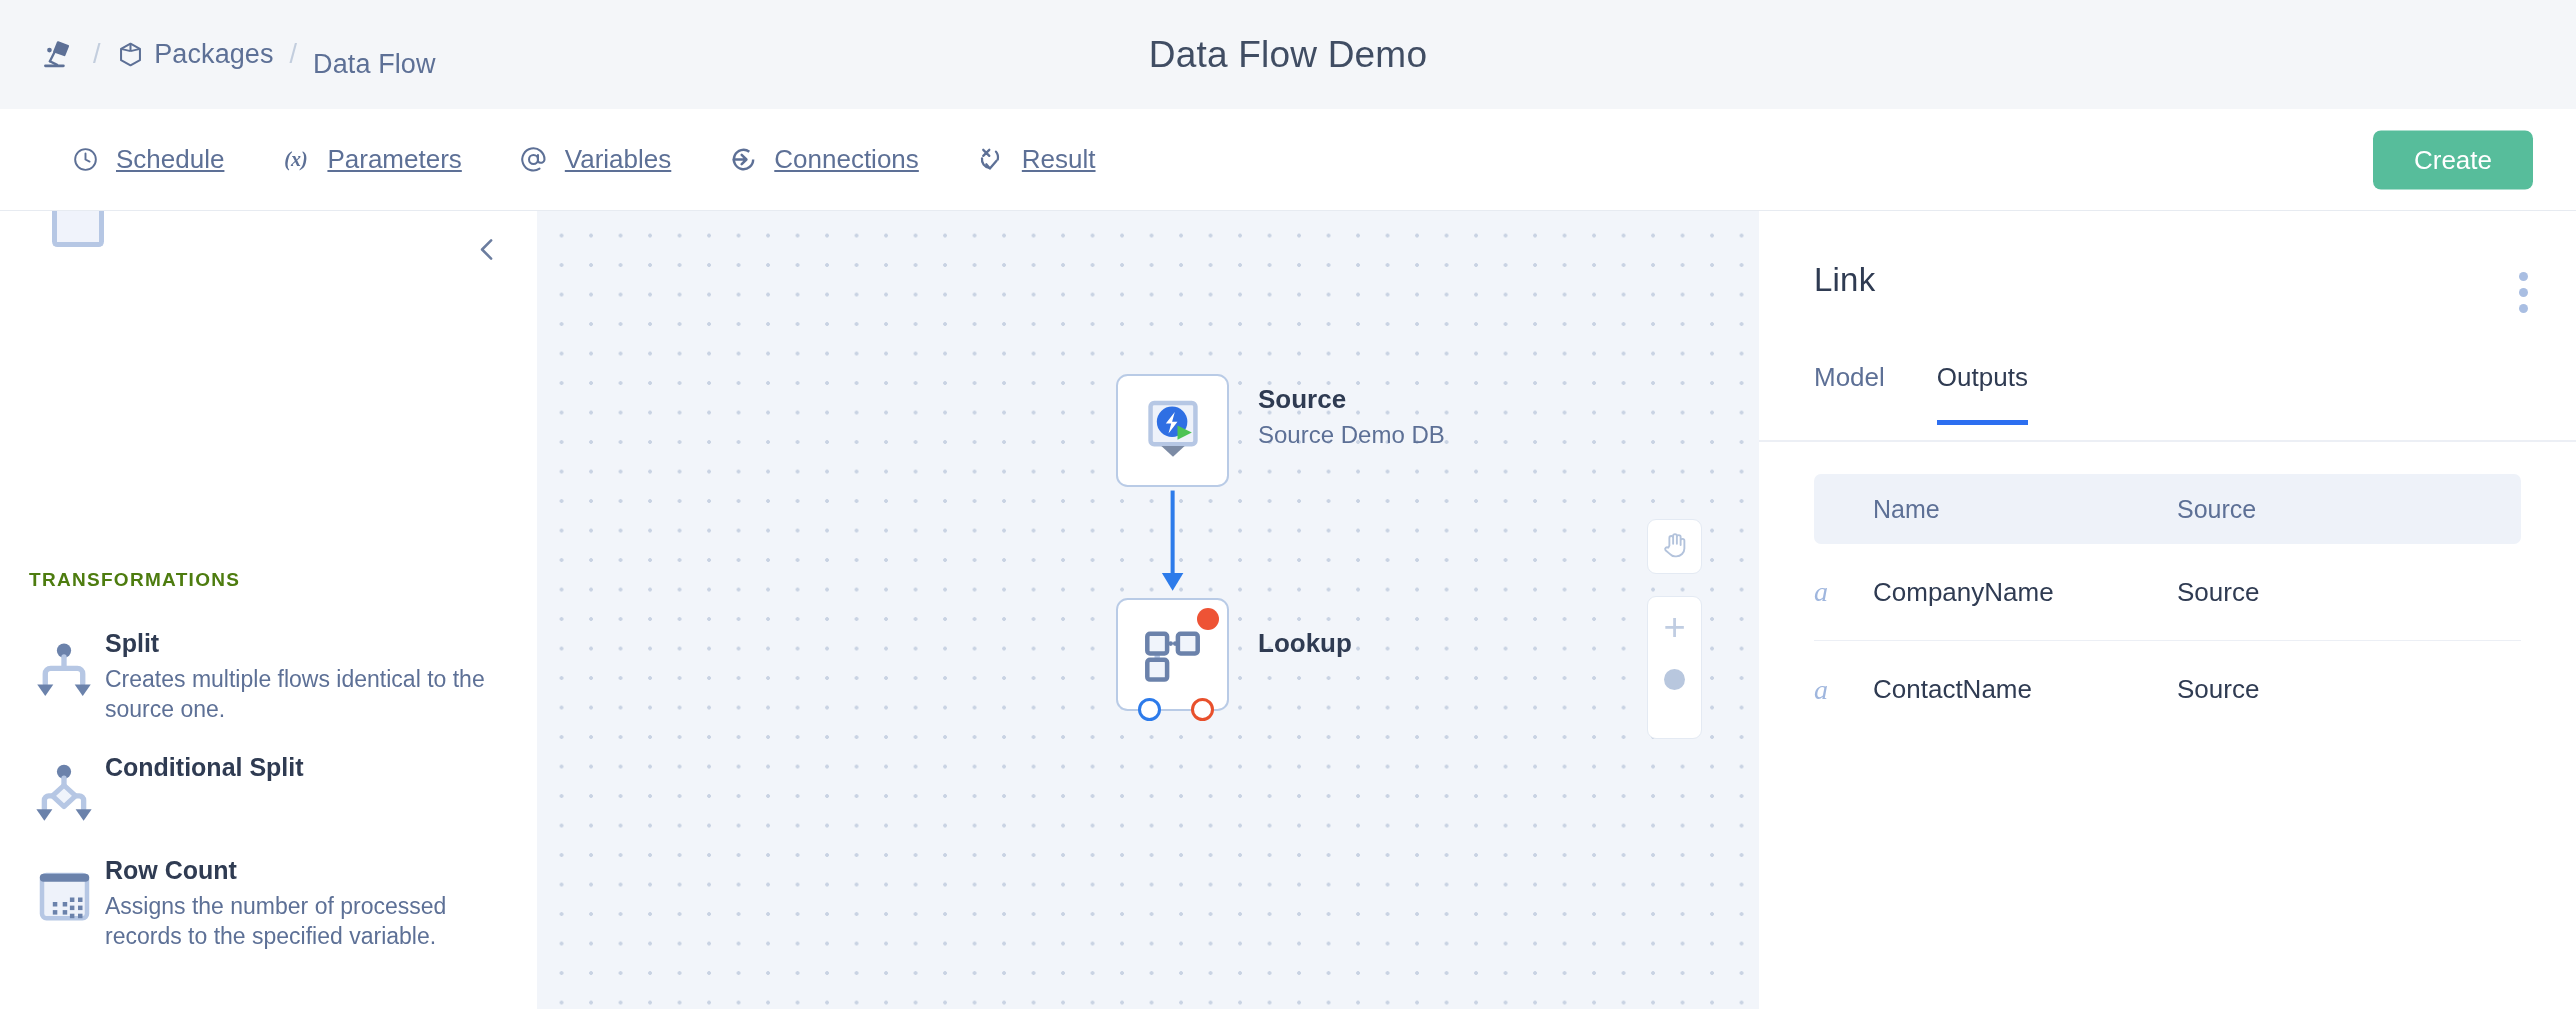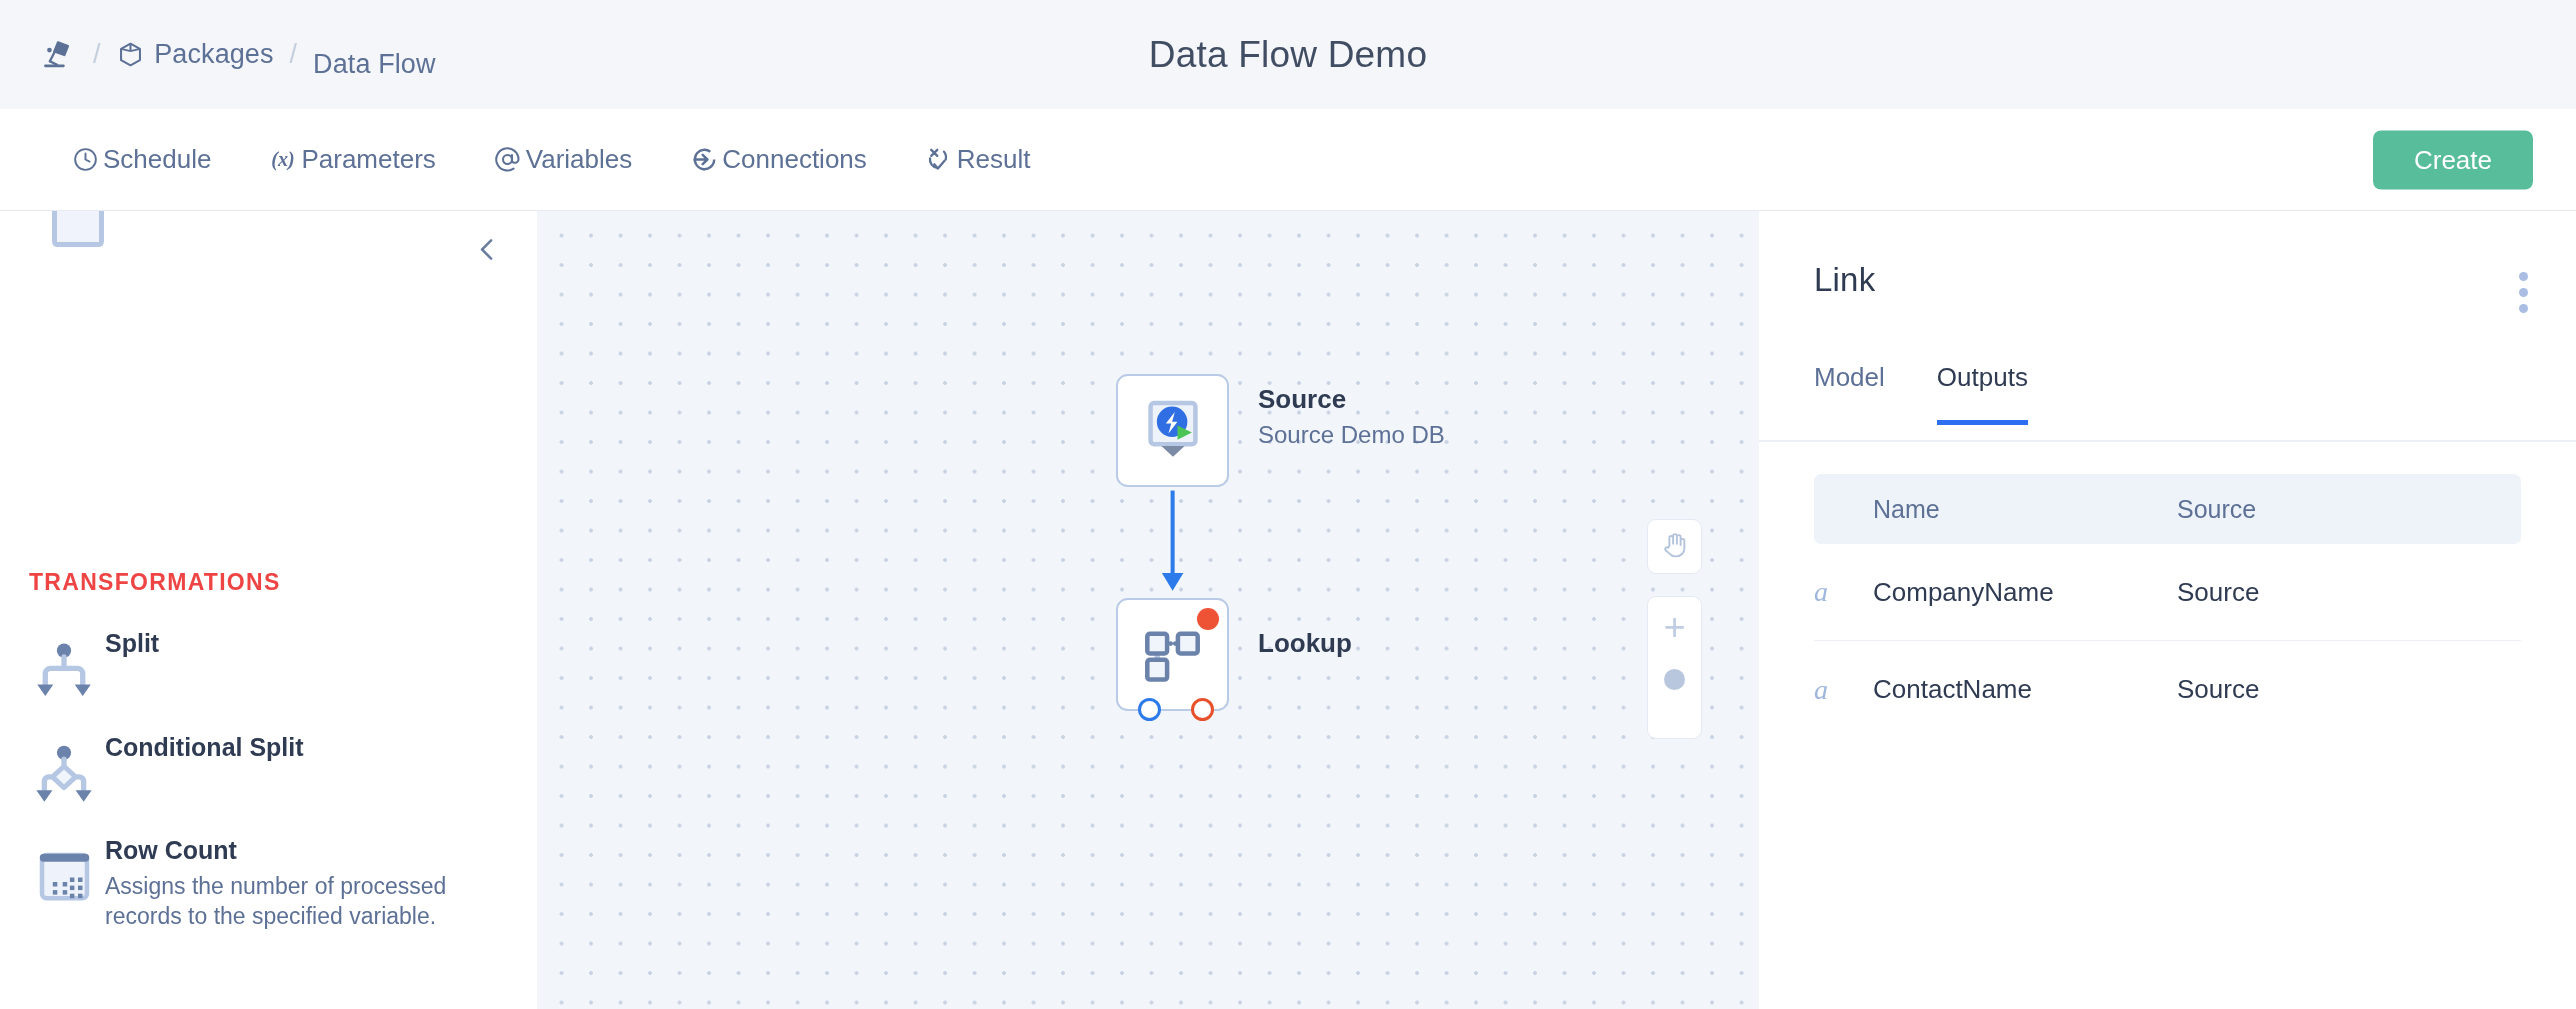--- a/index.html
+++ b/index.html
@@ -50,25 +50,26 @@
   .actionbar {
     height: 102px; flex: 0 0 102px;
     background: #ffffff;
     border-bottom: 1.8px solid #e7ebf1;
     display: flex; align-items: center;
     padding: 0 43px 0 70px;
     position: relative;
   }
   .menu-items { display: flex; align-items: center; gap: 0; }
   .menu-item {
-    display: flex; gap: 3px;
+    display: flex; gap: 16px;
     color: #5d7096; font-size: 26px;
     padding: 9px 27px 9px 0;
     margin-right: 30px;
     cursor: pointer;
+    text-decoration: underline;
   }
   .menu-item .mi-ico { display: flex; align-items: center; justify-content: center; width: 30px; height: 30px; }
   .create-btn {
     position: absolute; right: 43px; top: 50%; transform: translateY(-50%);
     background: #57bd9b; color: #ffffff;
     border: none; border-radius: 8px;
     font-size: 26px; font-family: inherit;
     padding: 0 41px; height: 59px;
     cursor: pointer;
   }
@@ -92,21 +93,21 @@
   .partial-icon {
     position: absolute; left: 52px; top: -10.7px;
     width: 52px; height: 47px;
     border: 5.4px solid #b6c7e4;
     border-top: none;
     border-radius: 0 0 5.4px 5.4px;
     background: #f0f3fb;
   }
   .section-label {
     position: absolute; left: 29px; top: 358px;
-    font-size: 23px; font-weight: 700; color: #ef4444;
+    font-size: 19px; font-weight: 700; color: #4d7c0f;
     letter-spacing: 1.3px;
   }
   .trans-list { position: absolute; left: 0; right: 0; top: 403px; }
   .trans-item {
     display: flex; gap: 0px;
     padding: 12.5px 21.5px 12.5px 23px;
     cursor: pointer;
     align-items: flex-start;
   }
   .trans-ico {
@@ -339,20 +340,21 @@
             <svg width="66" height="66" viewBox="0 0 74 74">
               <circle cx="37" cy="13" r="8" fill="#6b82ab"></circle>
               <path d="M37 20 V33" stroke="#b6c7e4" stroke-width="6" stroke-linecap="round"></path>
               <path d="M16 50 V39 a6 6 0 0 1 6 -6 H52 a6 6 0 0 1 6 6 V50" fill="none" stroke="#b6c7e4" stroke-width="6" stroke-linecap="round"></path>
               <path d="M7 51 H25 L16 64 Z" fill="#6b82ab"></path>
               <path d="M49 51 H67 L58 64 Z" fill="#6b82ab"></path>
             </svg>
           </div>
           <div class="trans-txt">
             <div class="trans-name">Split</div>
+            <div class="trans-desc">Creates multiple flows identical to the source one.</div>
           </div>
         </div>
 
         <div class="trans-item">
           <div class="trans-ico">
             <svg width="66" height="66" viewBox="0 0 74 74">
               <circle cx="37" cy="11" r="8" fill="#6b82ab"></circle>
               <path d="M37 18 V27" stroke="#b6c7e4" stroke-width="6" stroke-linecap="round"></path>
               <path d="M37 26 L50 38 L37 50 L24 38 Z" fill="#f0f4fb" stroke="#b6c7e4" stroke-width="5.5" stroke-linejoin="round"></path>
               <path d="M24 38 H20 a5 5 0 0 0 -5 5 V52" fill="none" stroke="#b6c7e4" stroke-width="6" stroke-linecap="round"></path>

